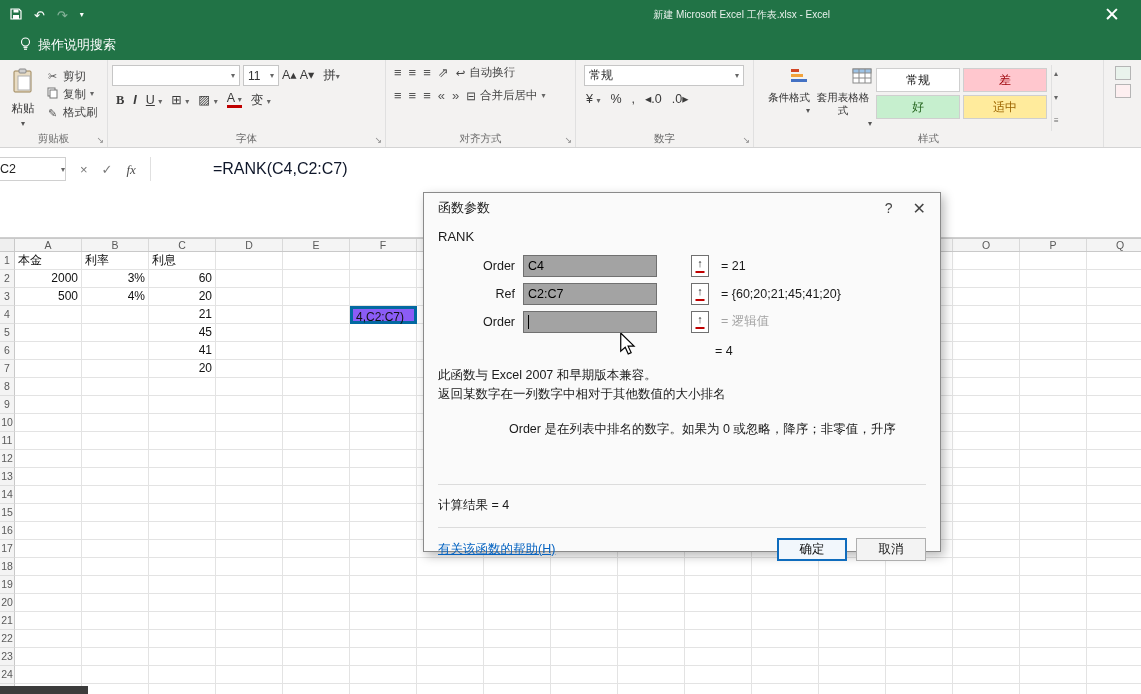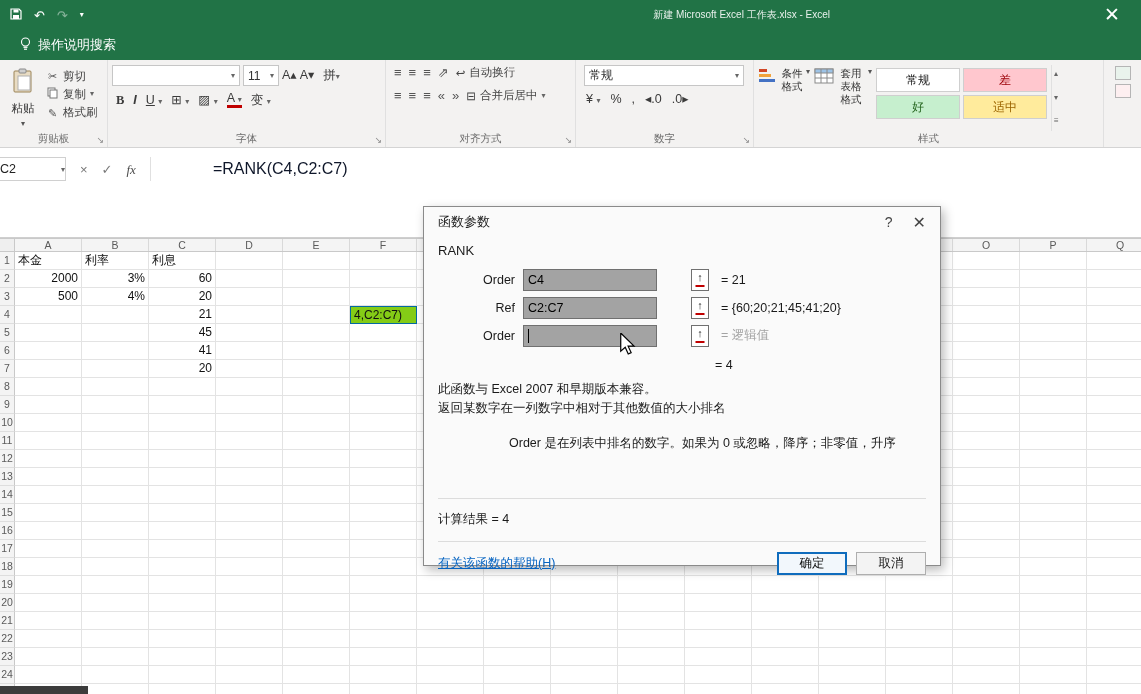--- a/index.html
+++ b/index.html
@@ -43,21 +43,21 @@
   .mini .arr { font-size:8px; color:#666; }
   .fontcolor { border-bottom:3px solid #c00000; padding-bottom:0px; }
   .rg-align { width:190px; }
   .align-row { display:flex; gap:7px; align-items:center; padding-left:4px; }
   .align-row + .align-row { margin-top:8px; }
   .aicon { font-size:13px; color:#555; line-height:1; }
   .atext { font-size:11.5px; color:#444; display:flex; align-items:center; gap:4px; white-space:nowrap; }
   .rg-number { width:178px; }
   .num-row2 { display:flex; gap:10px; align-items:center; margin-top:7px; padding-left:6px; }
   .rg-styles { width:350px; display:flex; gap:4px; }
-  .big-vbtn { width:52px; display:flex; flex-direction:row; align-items:flex-start; gap:2px; padding-top:2px; text-align:center; }
+  .big-vbtn { width:52px; display:flex; flex-direction:column; align-items:flex-end; gap:2px; padding-top:2px; text-align:center; }
   .big-vbtn .lbl { font-size:10.5px; color:#333; line-height:1.25; }
   .big-vbtn .dropdown { font-size:8px; color:#555; }
   .style-gallery { display:grid; grid-template-columns:84px 84px; grid-auto-rows:24px; gap:3px; padding-top:3px; }
   .style-chip { border:1px solid #cfcfcf; font-size:12px; display:flex; align-items:center; justify-content:center; }
   .gallery-arrows { display:flex; flex-direction:column; justify-content:space-between; padding:4px 2px 6px; font-size:8px; color:#666; border-left:1px solid #e0e0e0; }
   .rg-partial { flex:1; border-right:none; display:flex; flex-direction:column; align-items:center; gap:4px; padding-top:6px; }
   .pbox { width:16px; height:14px; border:1px solid #b5b5b5; background:#e9f3ec; }
   .pbox2 { width:16px; height:14px; border:1px solid #b5b5b5; background:#fdeff0; }
 
   
@@ -72,25 +72,25 @@
 
   
   .sheet { position:absolute; top:238px; left:0; width:1141px; bottom:0; overflow:hidden; background:#fff; }
   .colhdr-row { display:flex; height:14px; background:#f4f4f4; border-top:1px solid #c9c9c9; border-bottom:1px solid #c9c9c9; }
   .corner { width:15px; border-right:1px solid #c9c9c9; background:#efefef; flex:none; }
   .colhdr { width:67px; flex:none; border-right:1px solid #d9d9d9; font-size:10.5px; color:#5a5a5a; text-align:center; line-height:12px; }
   .grid-row { display:flex; height:18px; }
   .rowhdr { width:15px; flex:none; background:#f4f4f4; border-right:1px solid #c9c9c9; border-bottom:1px solid #dedede; font-size:10.5px; color:#5a5a5a; text-align:center; line-height:17px; }
   .cell { width:67px; flex:none; border-right:1px solid #e3e3e3; border-bottom:1px solid #e3e3e3; font-size:12px; color:#111; line-height:17px; padding:0 3px; white-space:nowrap; overflow:visible; }
   .cell.right { text-align:right; }
-  .cell.editing { border:1px solid #0369a1; background:#84cc16; }
+  .cell.editing { border:3px solid #0369a1; background:#8b5cf6; }
   .bottom-strip { position:absolute; left:0; bottom:0; width:88px; height:8px; background:#3c3c3c; z-index:6; }
 
   
-  .dialog { position:absolute; left:423px; top:206px; width:518px; height:360px; background:#fafafa; border:1px solid #8a8a8a; box-shadow:3px 4px 10px rgba(0,0,0,.28); z-index:10; display:flex; flex-direction:column; }
+  .dialog { position:absolute; left:423px; top:192px; width:518px; height:360px; background:#fafafa; border:1px solid #8a8a8a; box-shadow:3px 4px 10px rgba(0,0,0,.28); z-index:10; display:flex; flex-direction:column; }
   .dlg-title { height:30px; display:flex; align-items:center; padding:0 14px; font-size:13px; color:#1a1a1a; flex:none; }
   .dlg-title .spacer { flex:1; }
   .dlg-help, .dlg-close { font-size:14px; color:#444; padding:0 10px; }
   .dlg-close { padding-right:0; font-size:16px; }
   .dlg-inner { padding:0 14px; flex:1; display:flex; flex-direction:column; }
   .fn-name { font-size:13px; color:#1a1a1a; margin:6px 0 10px; }
   .fld-row { display:flex; align-items:center; height:23px; margin-bottom:5px; }
   .fld-label { width:85px; text-align:right; font-size:12.5px; color:#1a1a1a; padding-right:8px; flex:none; }
   .fld-box { position:relative; width:168px; flex:none; }
   .fld-input { width:134px; height:22px; border:1px solid #707070; background:#a3a3a3; font-size:12.5px; padding:0 4px; outline:none; }

